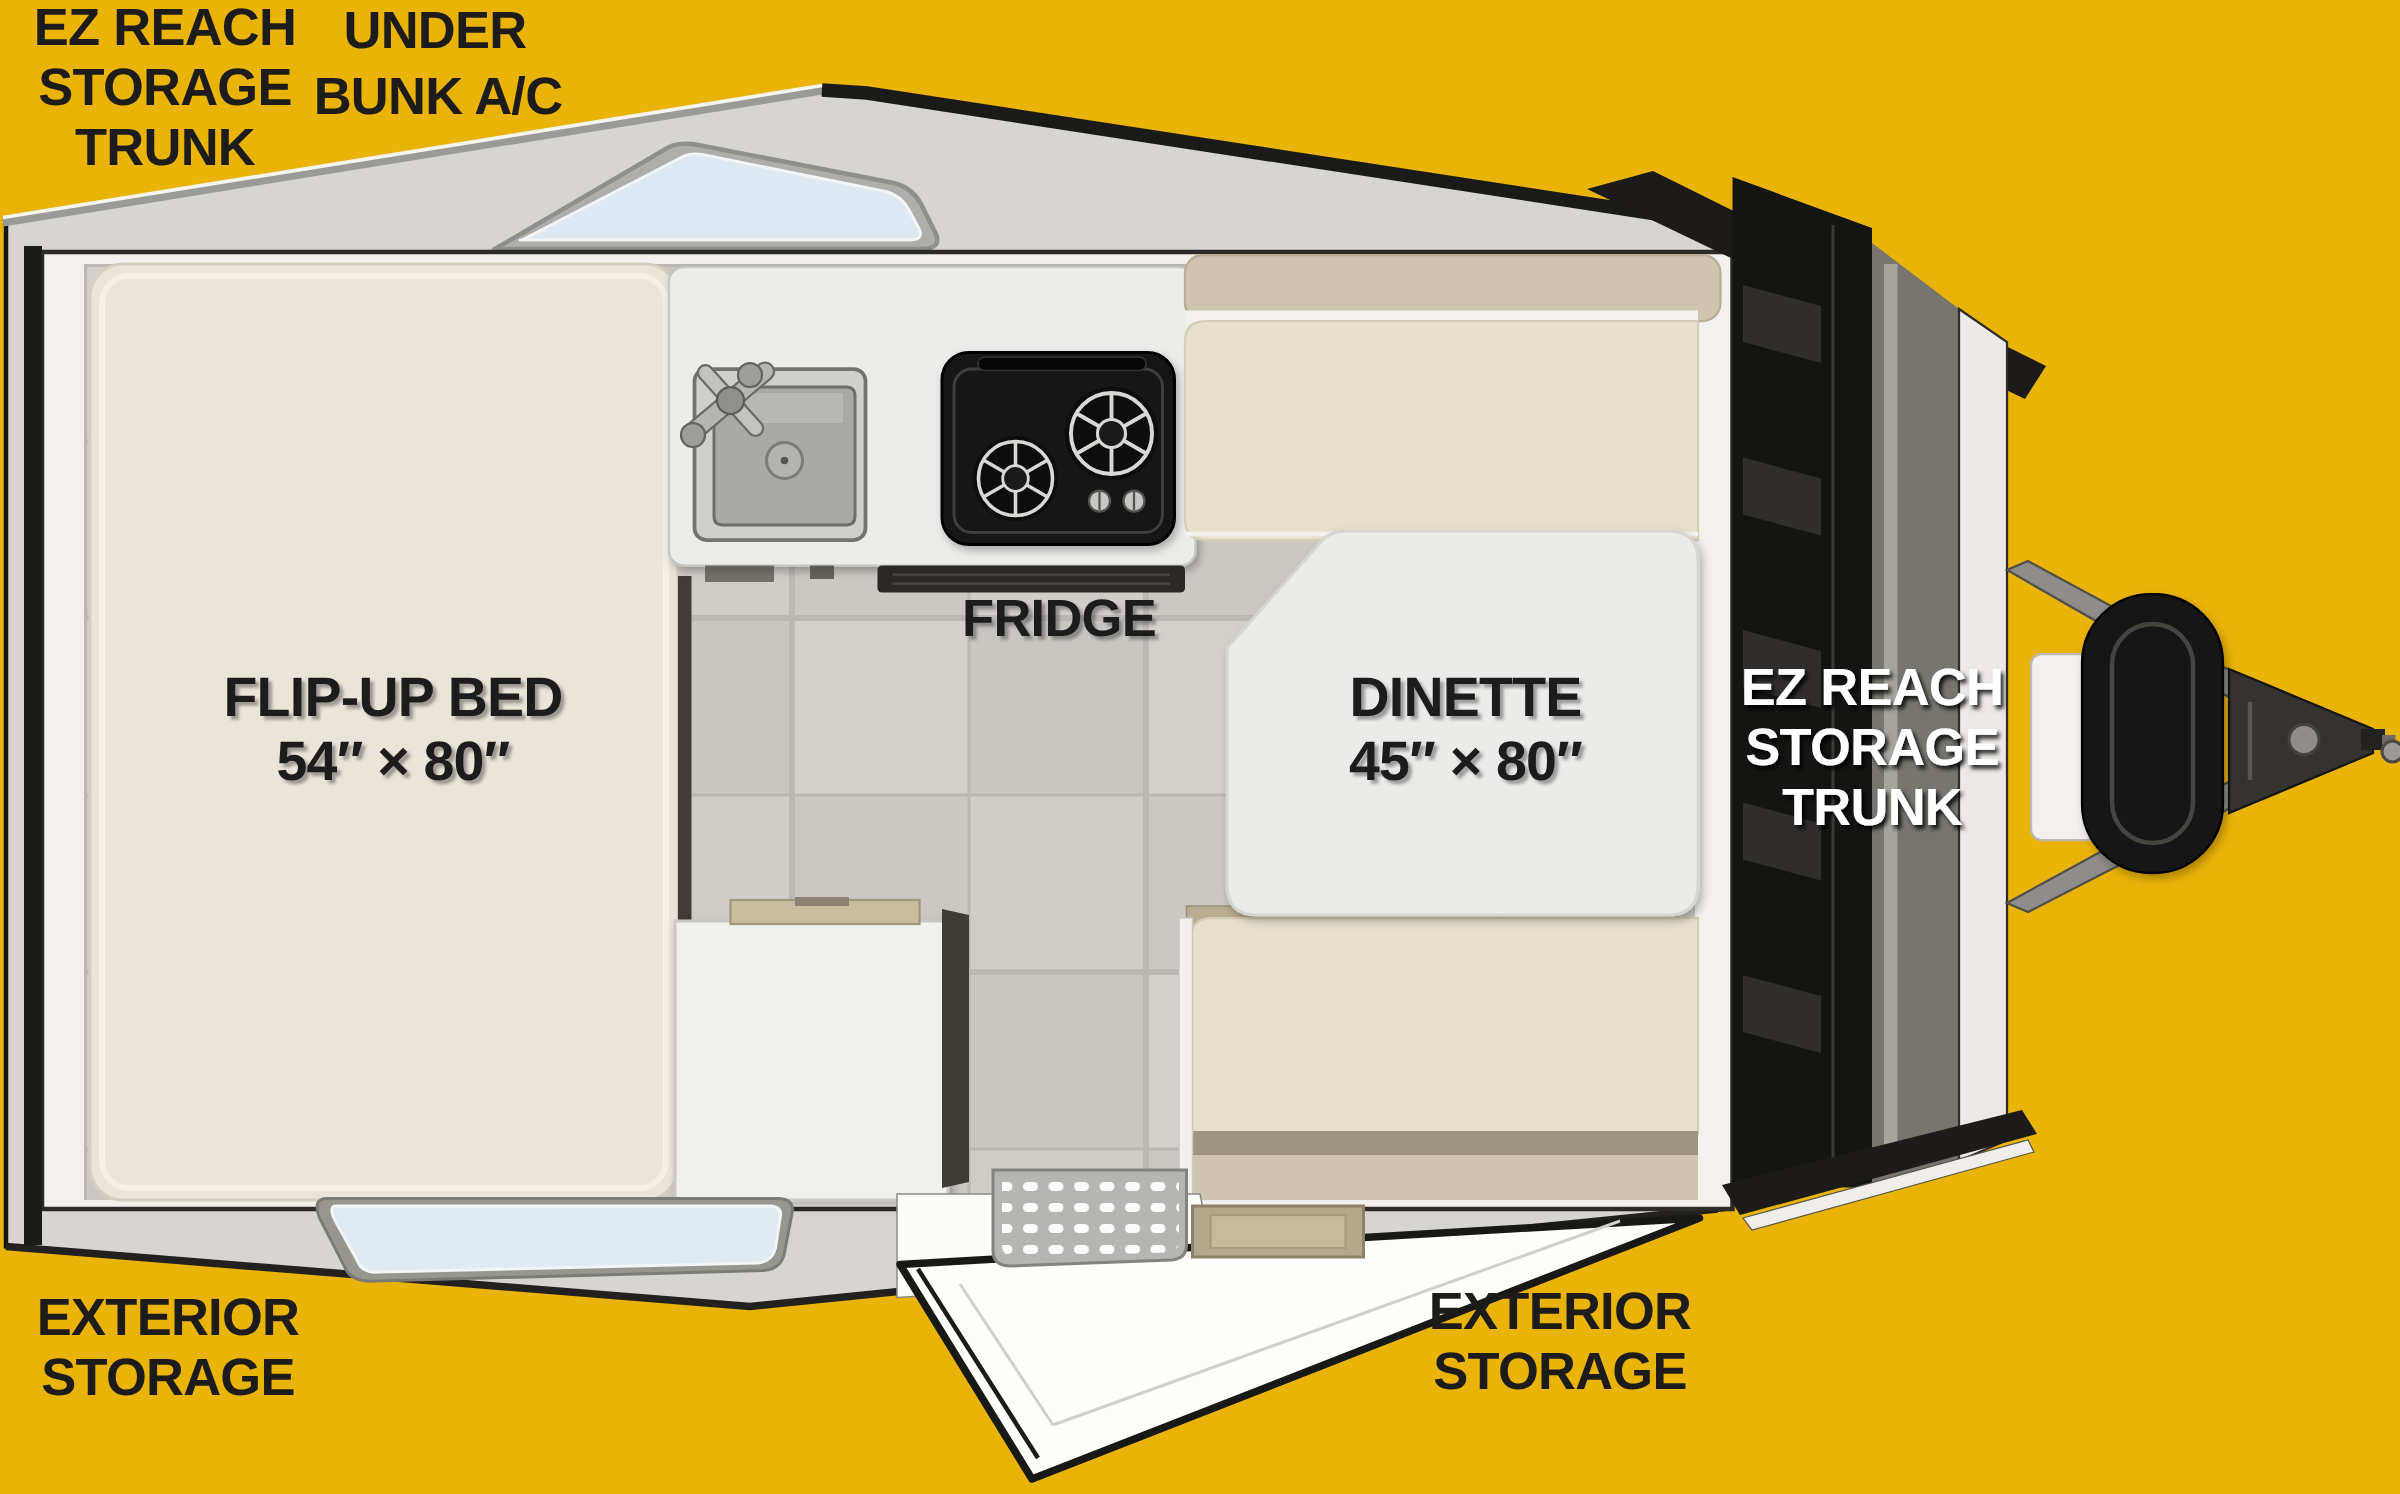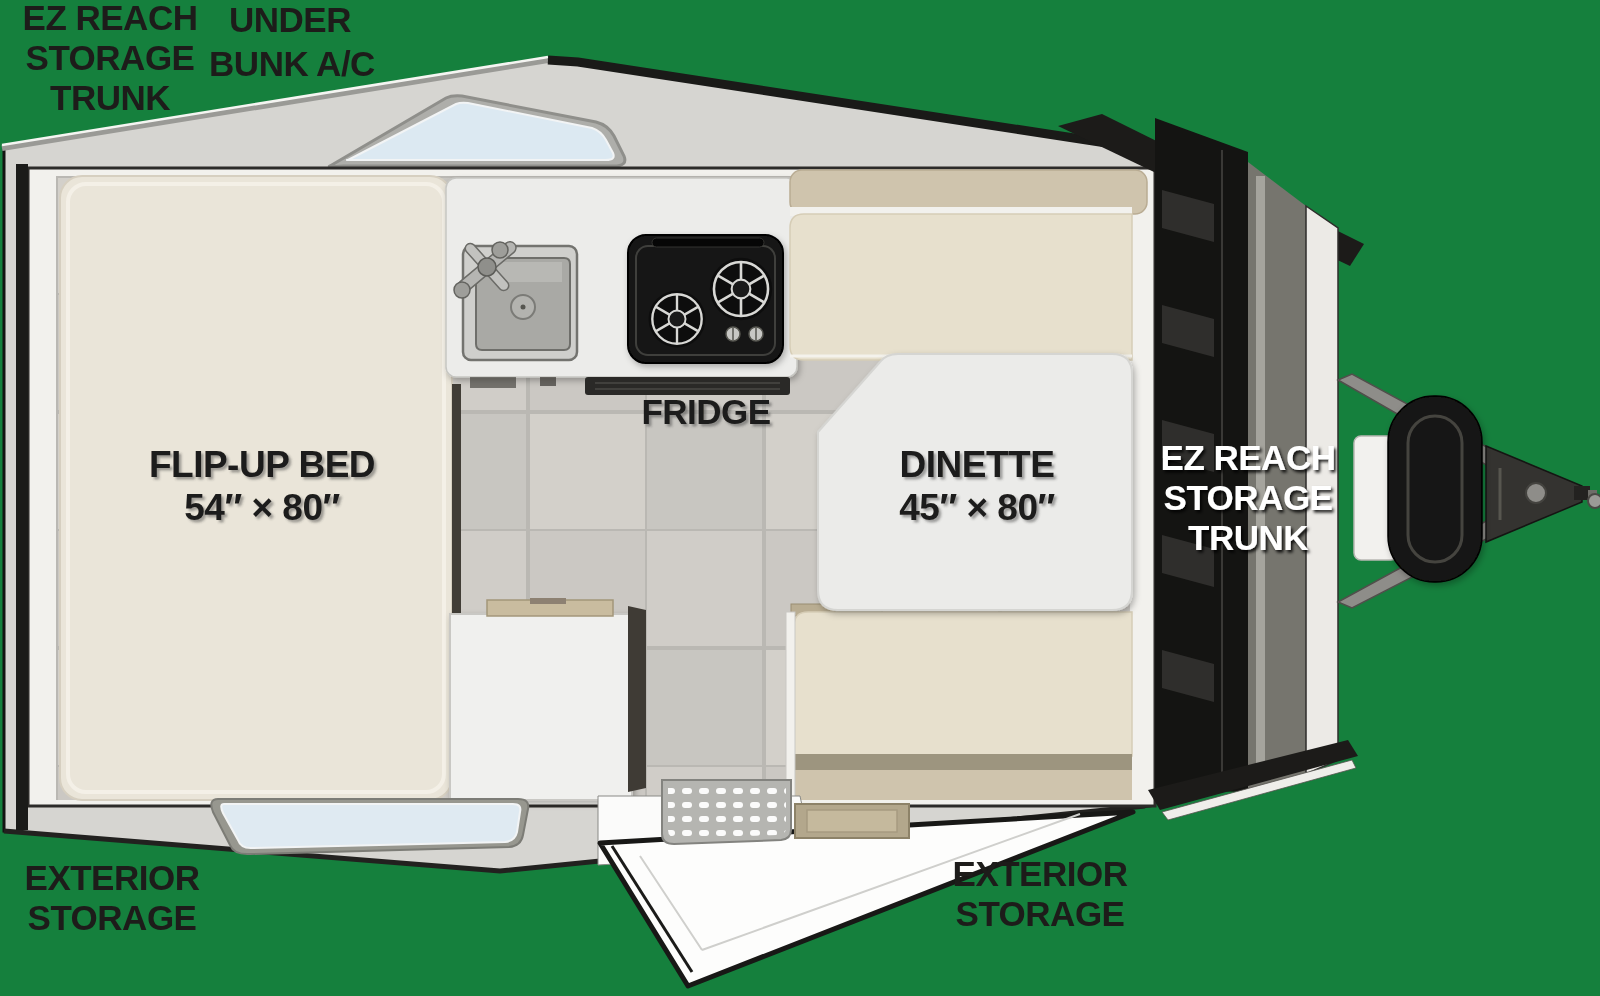--- a/index.html
+++ b/index.html
@@ -1,16 +1,16 @@
 <!DOCTYPE html>
 <html><head>
 <meta charset="utf-8">
 <style>
   html,body{margin:0;padding:0;background:#ffffff;}
-  .stage{position:relative;width:1600px;height:996px;background:#15803d;overflow:hidden;
+  .stage{position:relative;width:1600px;height:996px;background:#eab308;overflow:hidden;
          font-family:"Liberation Sans","DejaVu Sans",sans-serif;}
   svg{display:block;}
   .lbl{font-family:"Liberation Sans","DejaVu Sans",sans-serif;font-weight:700;
        font-size:35px;letter-spacing:-0.5px;fill:#1d1c1a;}
   .lbl-mid{text-anchor:middle;}
   .lbl-white{fill:#ffffff;}
   .lbl-big{font-size:37px;}
 </style>
 </head>
 <body>

